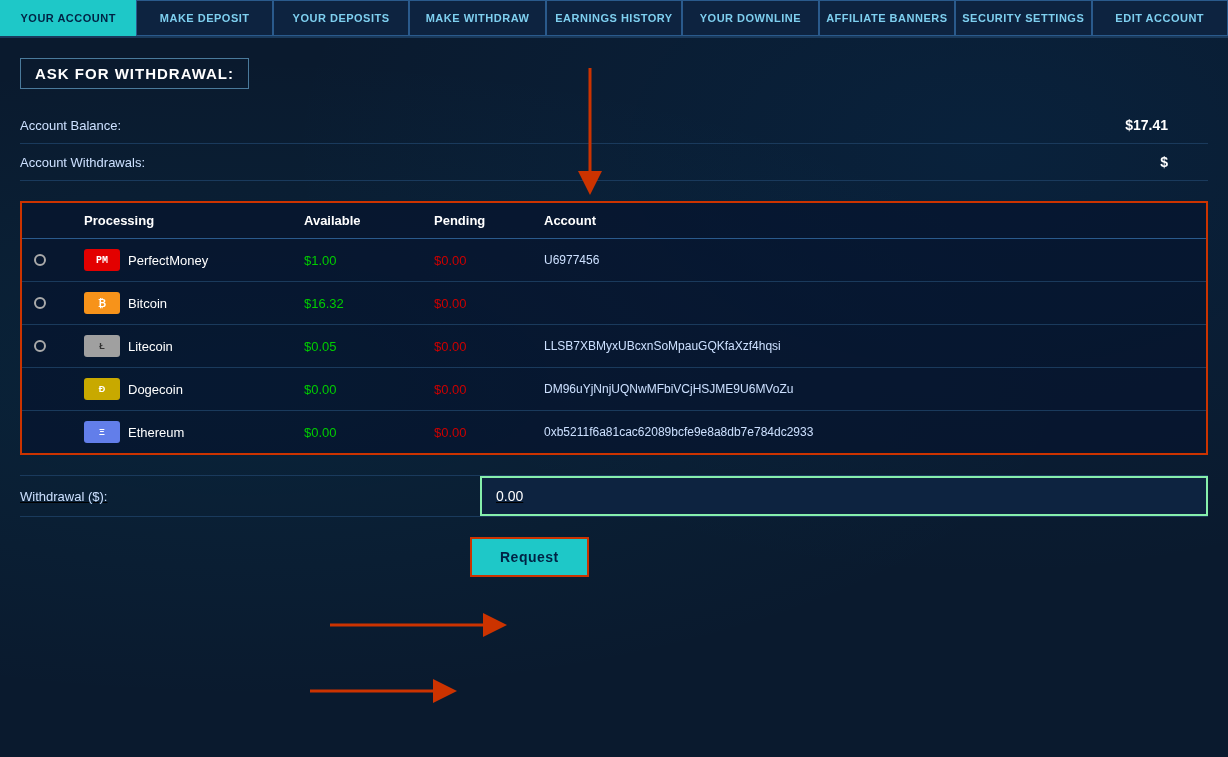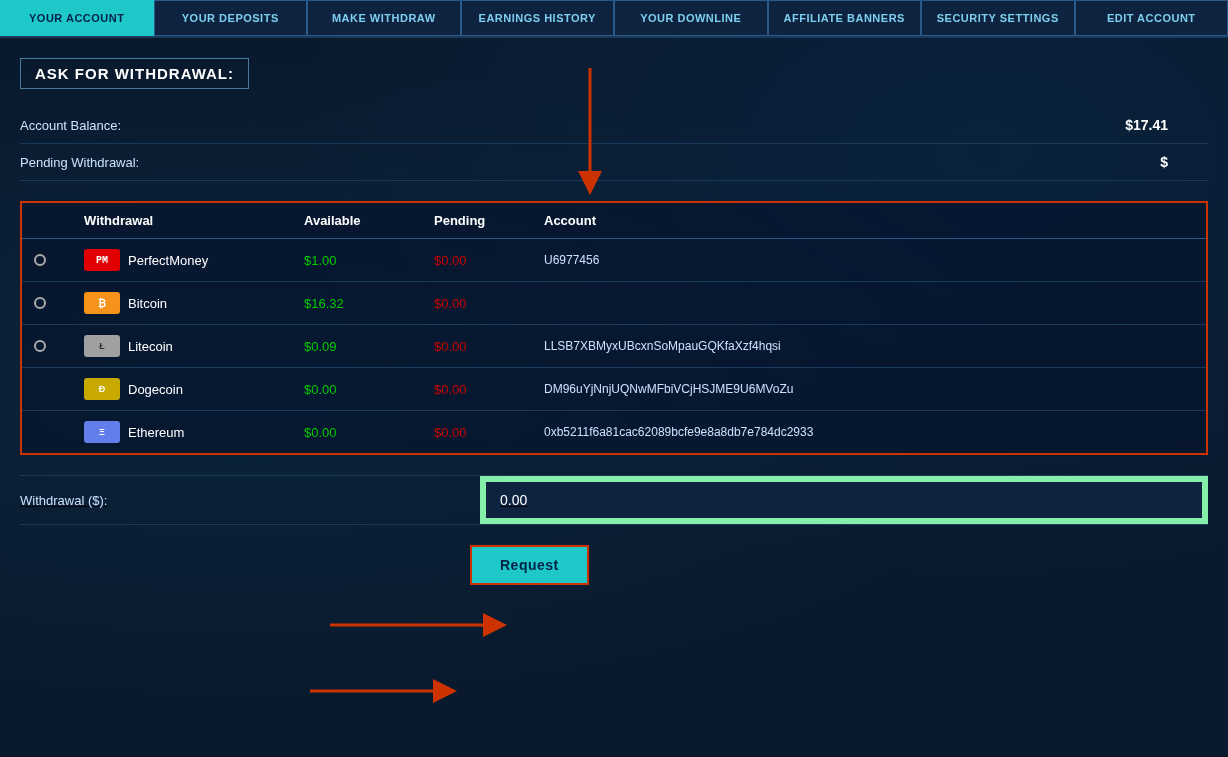--- a/index.html
+++ b/index.html
@@ -191,21 +191,21 @@
 
     .withdrawal-label {
       color: #cce0ff;
       font-size: 13px;
       flex: 0 0 200px;
     }
 
     .withdrawal-input {
       flex: 1;
       background: #0d2340;
-      border: 6px solid #86efac;
+      border: 2px solid #86efac;
       color: #ffffff;
       font-size: 14px;
       padding: 10px 14px;
       outline: none;
       margin-left: 260px;
     }
 
     
     .button-row {
       display: flex;
@@ -231,20 +231,21 @@
       pointer-events: none;
       z-index: 10;
     }
 
   </style>
 </head>
 <body>
 
 <nav class="nav">
 <div class="nav-item active" style="white-space: pre-line;">YOUR ACCOUNT</div>
+    <div class="nav-item" style="white-space: pre-line;">MAKE DEPOSIT</div>
     <div class="nav-item" style="white-space: pre-line;">YOUR DEPOSITS</div>
     <div class="nav-item" style="white-space: pre-line;">MAKE WITHDRAW</div>
     <div class="nav-item" style="white-space: pre-line;">EARNINGS HISTORY</div>
     <div class="nav-item" style="white-space: pre-line;">YOUR DOWNLINE</div>
     <div class="nav-item" style="white-space: pre-line;">AFFILIATE BANNERS</div>
     <div class="nav-item" style="white-space: pre-line;">SECURITY SETTINGS</div>
     <div class="nav-item" style="white-space: pre-line;">EDIT ACCOUNT</div>
   </nav>
 
 <div class="main">
@@ -282,29 +283,29 @@
   
   <div class="section-title">ASK FOR WITHDRAWAL:</div>
 
   
   <div class="info-row">
     <span class="label">Account Balance:</span>
     <span class="value">$17.41</span>
   </div>
 
   <div class="info-row">
-    <span class="label">Pending Withdrawal:</span>
+    <span class="label">Account Withdrawals:</span>
     <span class="value">$</span>
   </div>
 
   
   <div class="withdrawal-table">
     <div class="table-header">
       <div class="col"></div>
-      <div class="col">Withdrawal</div>
+      <div class="col">Processing</div>
       <div class="col">Available</div>
       <div class="col">Pending</div>
       <div class="col">Account</div>
     </div>
 
     <div id="table-body">
         <div class="table-row">
           <div class="radio-col">
             <div class="radio-dot"></div>
           </div>
@@ -334,21 +335,21 @@
         <div class="table-row">
           <div class="radio-col">
             <div class="radio-dot"></div>
           </div>
           <div class="processor-col">
             <div class="processor-icon ltc-icon" style="background: rgb(160, 160, 160);">
               <span style="color:#333;font-weight:bold;font-size:9px;">Ł</span>
             </div>
             <span>Litecoin</span>
           </div>
-          <div class="available">$0.09</div>
+          <div class="available">$0.05</div>
           <div class="pending">$0.00</div>
           <div class="account-addr">LLSB7XBMyxUBcxnSoMpauGQKfaXzf4hqsi</div>
         </div>
         <div class="table-row">
           <div class="radio-col"></div>
           <div class="processor-col">
             <div class="processor-icon doge-icon" style="background: rgb(200, 169, 0);">
               <span style="color:white;font-weight:bold;font-size:9px;">Ð</span>
             </div>
             <span>Dogecoin</span>

